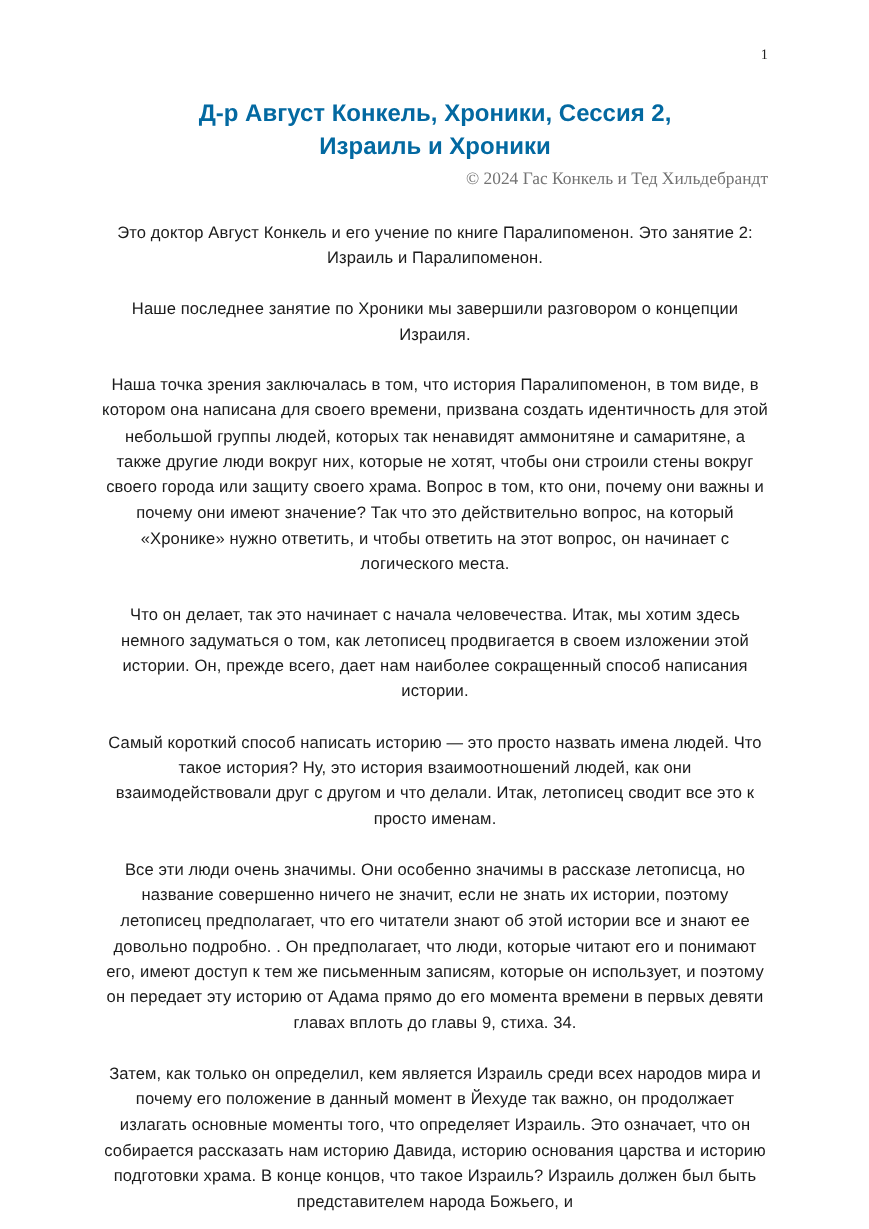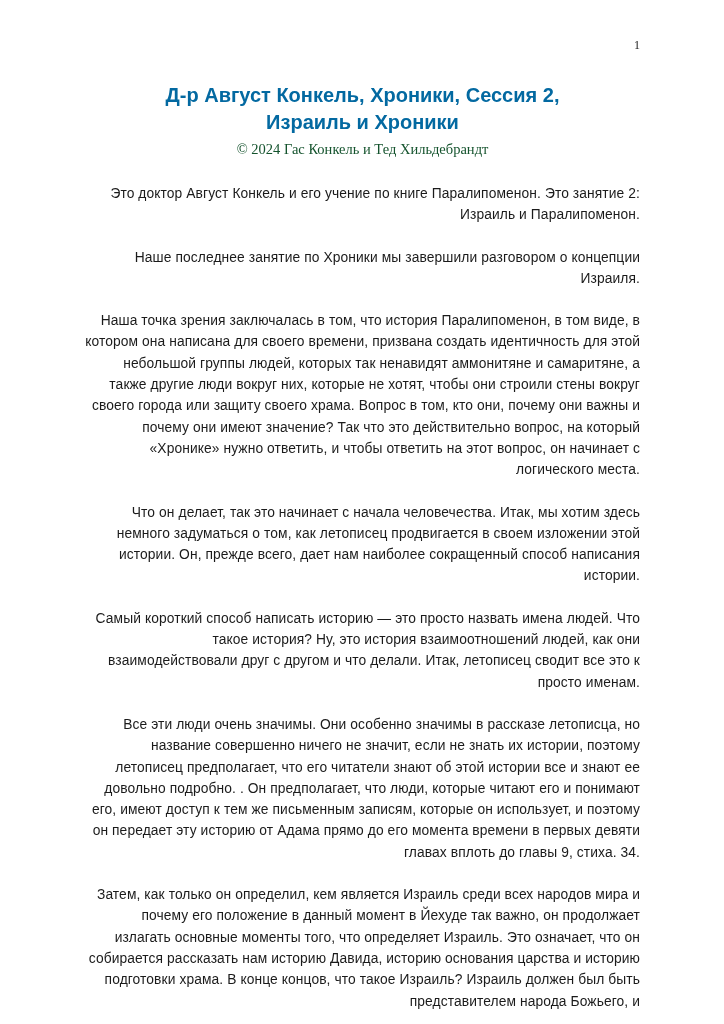--- a/index.html
+++ b/index.html
@@ -27,33 +27,33 @@
     margin-bottom: 30px;
   }
   .doc-title {
     text-align: center;
     font-weight: bold;
     font-size: 20px;
     line-height: 27px;
     color: #0369a1;
   }
   .doc-copyright {
-    text-align: center;
+    text-align: right;
     font-family: "Liberation Serif", serif;
     font-size: 14.5px;
     line-height: 20px;
-    color: #14532d;
+    color: #737373;
     margin-top: 3px;
     margin-bottom: 24px;
   }
   .content p {
     font-size: 13.8px;
     line-height: 21.3px;
     margin: 0 0 21px 0;
-    text-align: right;
+    text-align: center;
     letter-spacing: 0.1px;
   }
   .content p:last-child {
     margin-bottom: 0;
   }
 </style>
 </head>
 <body>
 
 <div class="page">

